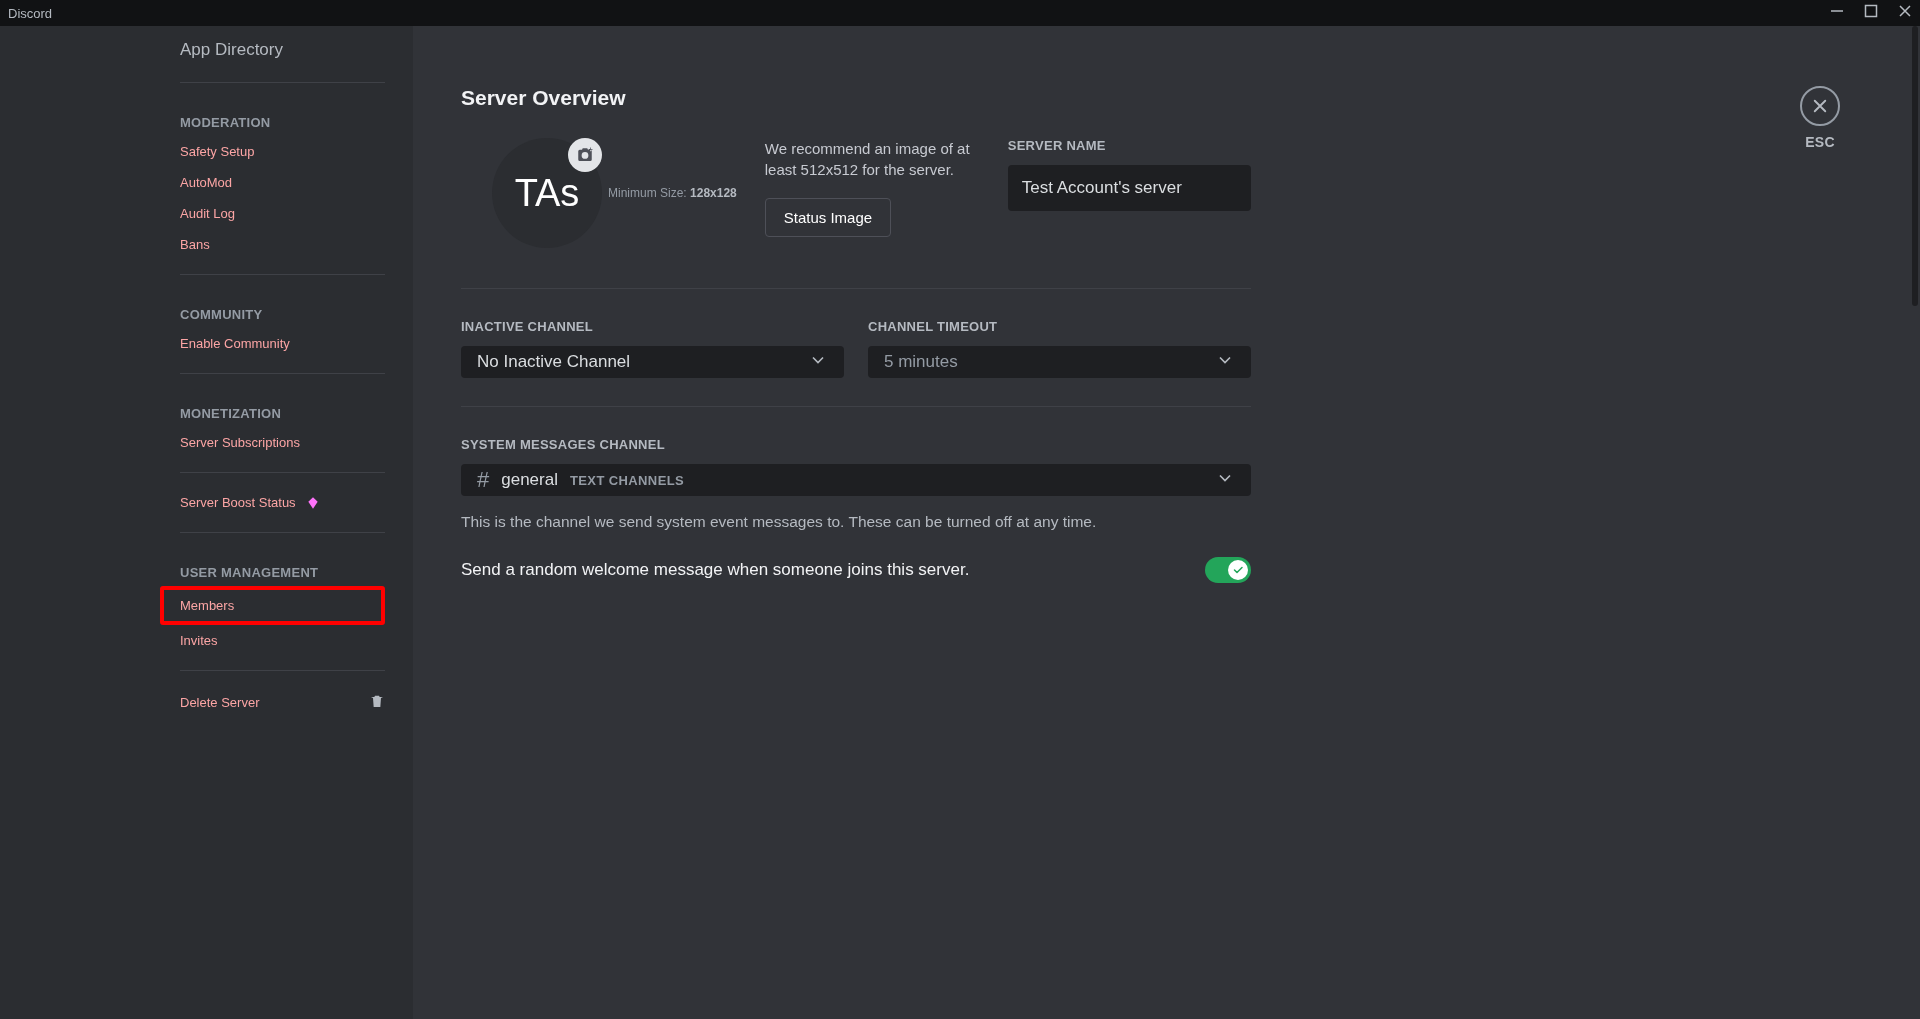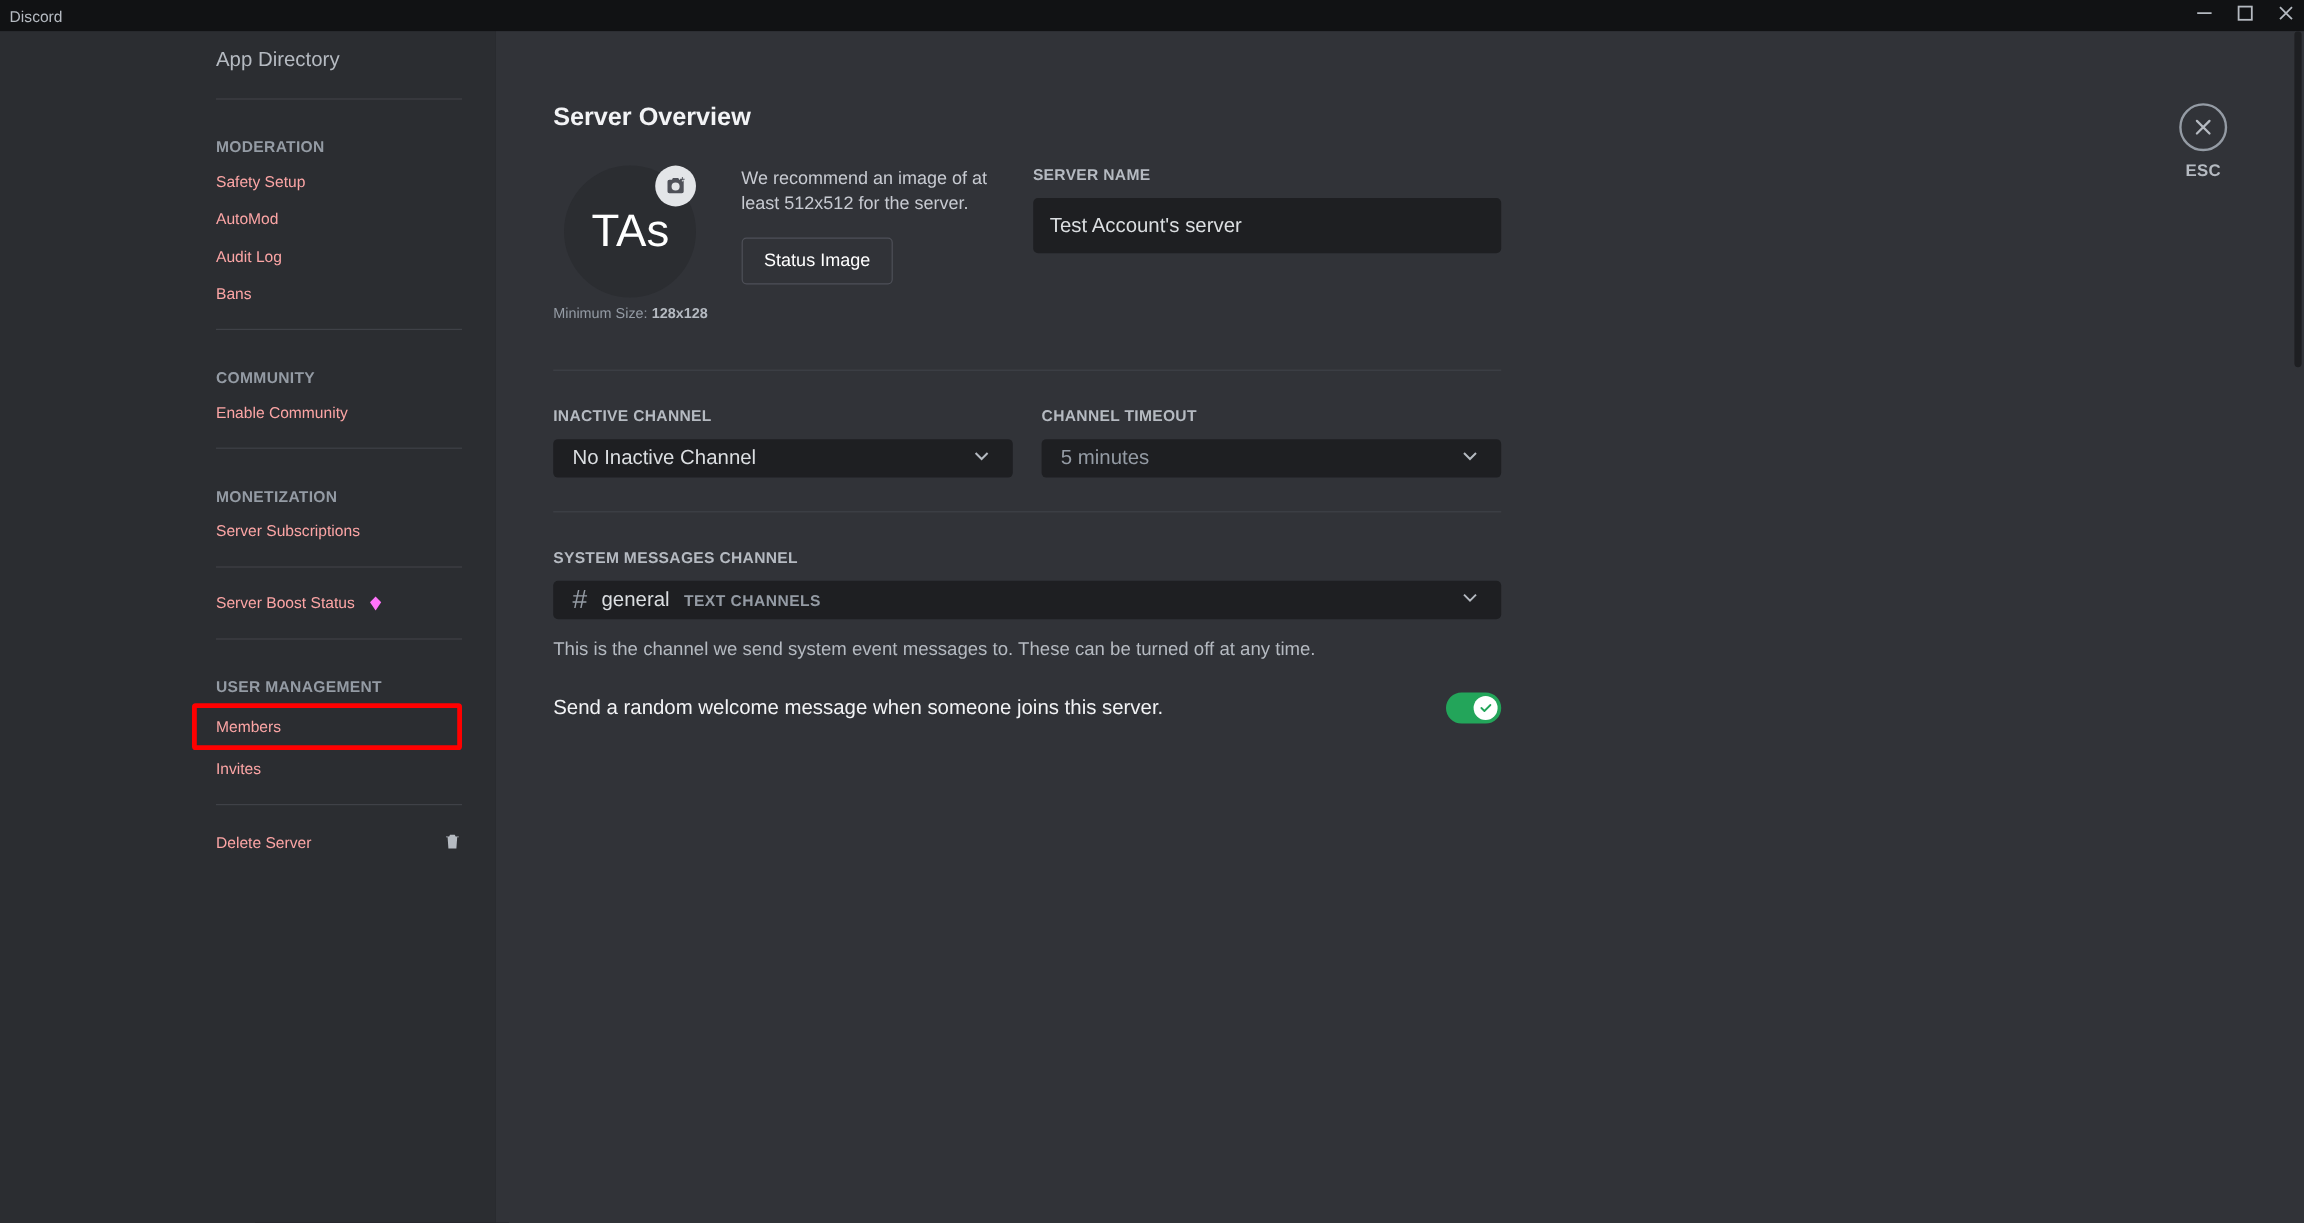--- a/index.html
+++ b/index.html
@@ -23,21 +23,21 @@
   .delete-row { display:flex; justify-content:space-between; align-items:center; }
   
   .highlight-box { border: 4px solid #ff0000; border-radius: 3px; padding: 2px 0 2px 16px; margin-left: -20px; }
   
   .content { flex: 1; background: #313338; position: relative; overflow-y: auto; padding: 60px 48px 40px 48px; }
   .content-inner { max-width: 790px; position:relative; }
   
   .page-title { color: #f2f3f5; font-size: 21px; font-weight: 600; margin-bottom: 28px; }
   
   .server-icon-row { display:flex; gap:28px; align-items:flex-start; margin-bottom:40px; }
-  .avatar-wrap { display:flex; flex-direction:column; align-items:center; gap:6px; position:relative; }
+  .avatar-wrap { display:flex; align-items:center; gap:6px; position:relative;margin-left:31px; }
   .avatar { width:110px; height:110px; border-radius:50%; background:#2b2d31; display:flex; align-items:center; justify-content:center; color:#fff; font-size:38px; font-weight:500; position:relative; }
   .avatar-upload-badge { position:absolute; top:0; right:0; width:34px; height:34px; border-radius:50%; background:#e3e5e8; display:flex; align-items:center; justify-content:center; }
   .avatar-upload-badge svg { width:18px; height:18px; color:#4e5058; }
   .min-size { font-size:12px; color:#949ba4; }
   .min-size-val { font-weight:600; color:#b5bac1; }
   
   .recommend-col { max-width:215px; display:flex; flex-direction:column; gap:18px; }
   .recommend-text { color:#c7cad1; font-size:15px; line-height:1.4; }
   .upload-btn { padding:10px 18px; border:1px solid #4e5058; background:transparent; border-radius:4px; color:#fff; font-size:15px; cursor:pointer; width:fit-content; }
   
@@ -61,21 +61,21 @@
   .hash-icon { color:#949ba4; font-size:22px; font-weight:400; }
   .channel-name { color:#dbdee1; font-size:17px; }
   .channel-category { color:#949ba4; font-size:13px; font-weight:600; letter-spacing:.03em; }
   
   .toggle-row { display:flex; justify-content:space-between; align-items:center; margin-top:24px; }
   .toggle-label { color:#f2f3f5; font-size:17px; font-weight:500; }
   .toggle { width:46px; height:26px; background:#23a55a; border-radius:14px; position:relative; cursor:pointer; }
   .toggle-knob { position:absolute; right:3px; top:3px; width:20px; height:20px; background:#fff; border-radius:50%; display:flex; align-items:center; justify-content:center; }
   .toggle-knob svg { width:12px; height:12px; color:#23a55a; }
   
-  .close-esc { position:absolute; top:60px; right:64px; display:flex; flex-direction:column; align-items:center; gap:8px; cursor:pointer; }
+  .close-esc { position:absolute; top:60px; right:80px; display:flex; flex-direction:column; align-items:center; gap:8px; cursor:pointer; }
   .close-circle { width:40px; height:40px; border:2px solid #949ba4; border-radius:50%; display:flex; align-items:center; justify-content:center; }
   .close-circle svg { width:18px; height:18px; color:#b5bac1; }
   .esc-text { font-size:14px; font-weight:600; color:#b5bac1; letter-spacing:.02em; }
   
   .scrollbar-track { position:absolute; right:0; top:0; width:10px; height: calc(100% - 26px); }
   .scrollbar-thumb { position:absolute; right:2px; top:0; width:6px; height:280px; background:#1e1f22; border-radius:3px; }
   
   .trash-icon svg { width:16px; height:16px; color:#b5bac1; }
 </style>
 </head>

